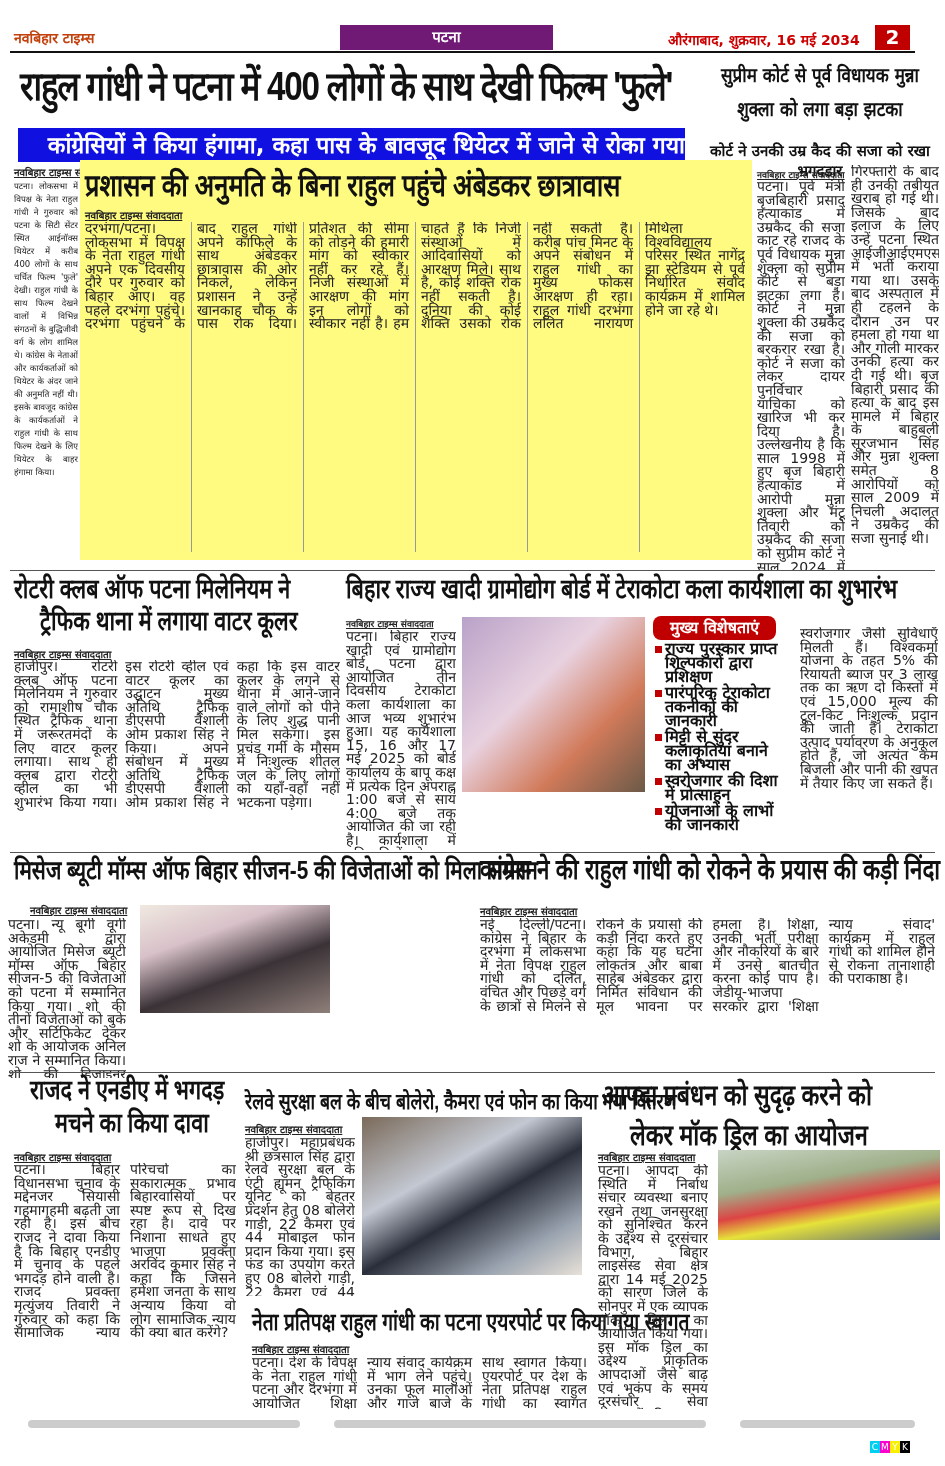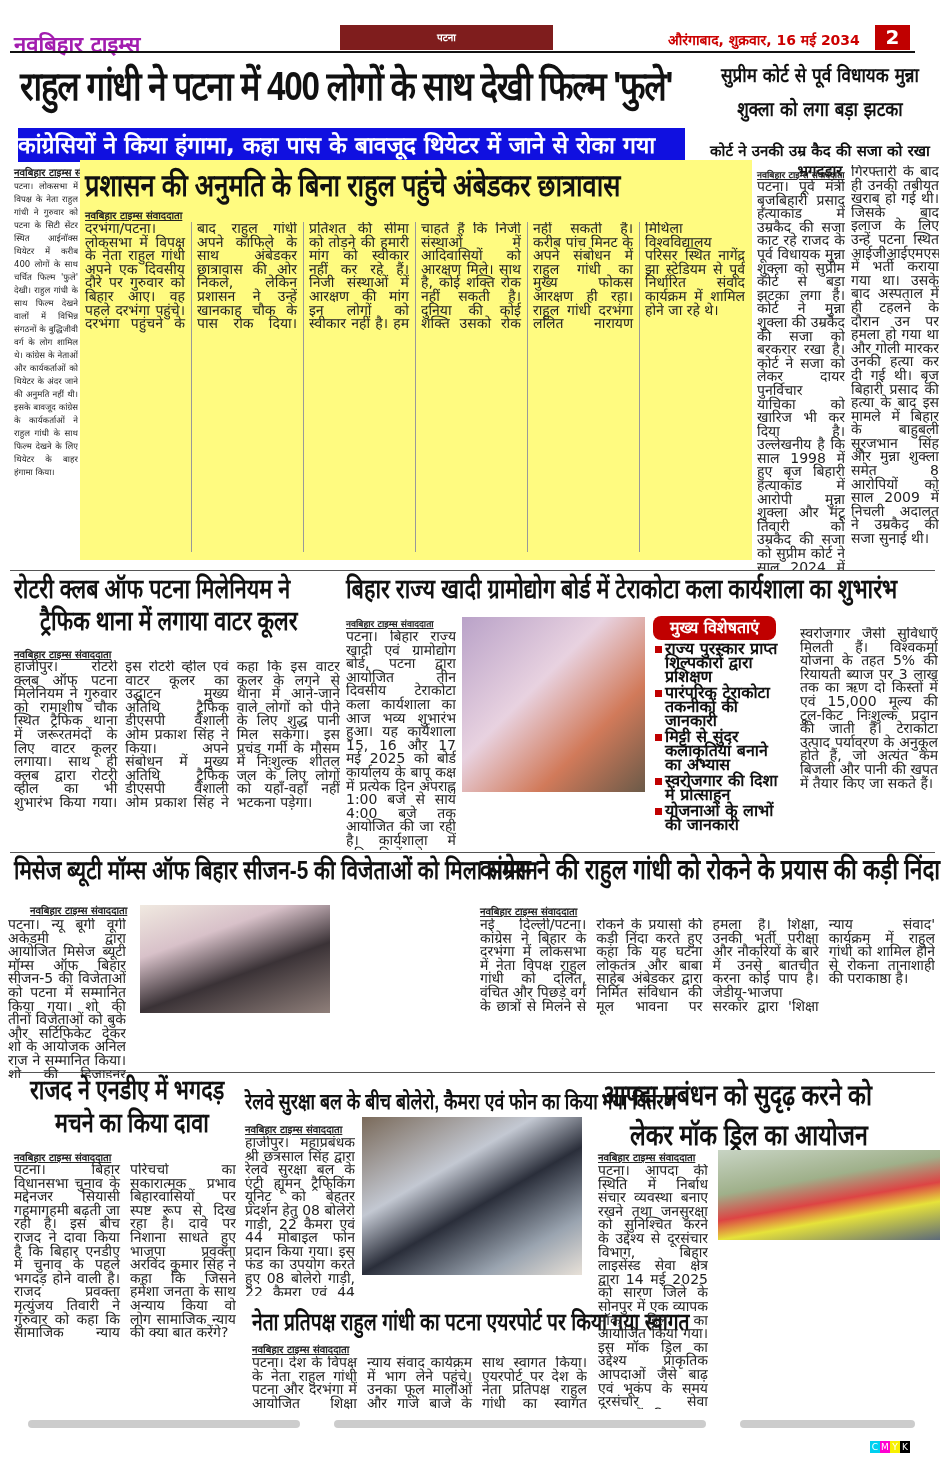--- a/index.html
+++ b/index.html
@@ -1,25 +1,25 @@
 <!DOCTYPE html>
 <html><head>
 <meta charset="utf-8">
 <style>
 *{box-sizing:border-box;margin:0;padding:0}
 body{width:945px;height:1466px;background:#fff;font-family:"DejaVu Sans",sans-serif;color:#111;position:relative;overflow:hidden}
 .abs{position:absolute}
-.masthead-name{left:14px;top:28px;font-size:22px;font-weight:bold;color:#a21caf;}
-.section-box{left:340px;top:25px;width:213px;height:25px;background:#7f1d1d;color:#fff;text-align:center;font-size:10px;line-height:25px;font-weight:bold}
+.masthead-name{left:14px;top:28px;font-size:14px;font-weight:bold;color:#c2410c;}
+.section-box{left:340px;top:25px;width:213px;height:25px;background:#701a75;color:#fff;text-align:center;font-size:15px;line-height:25px;font-weight:bold}
 .dateline{left:668px;top:30px;font-size:14px;color:#c00;font-weight:bold}
 .page-num{left:875px;top:25px;width:35px;height:25px;background:#c00000;color:#fff;font-size:20px;font-weight:bold;text-align:center;line-height:25px}
 .rule{left:10px;top:51px;width:905px;height:2px;background:#111}
 .h1{left:20px;top:57px;font-size:40px;font-weight:bold;font-family:"Liberation Sans Narrow","Liberation Sans",sans-serif;letter-spacing:-1.5px;white-space:nowrap;transform:scaleX(.83);transform-origin:left}
 .side-head{left:700px;top:58px;width:240px;text-align:center;font-size:20px;line-height:34px;font-weight:bold;transform:scaleX(.85);transform-origin:center}
-.blue-bar{left:18px;top:128px;width:667px;height:34px;background:#1010e0;color:#fff;font-size:23px;font-weight:bold;text-align:left;line-height:34px;white-space:nowrap;overflow:hidden}
+.blue-bar{left:18px;top:128px;width:667px;height:34px;background:#1010e0;color:#fff;font-size:23px;font-weight:bold;text-align:right;line-height:34px;white-space:nowrap;overflow:hidden}
 .side-sub{left:700px;top:140px;width:240px;text-align:center;font-size:15px;font-weight:bold}
 .byline{font-size:10px;font-weight:bold;text-decoration:underline;color:#222;white-space:nowrap}
 .body-text{font-size:14px;line-height:13.6px;color:#222;text-align:justify;overflow:hidden}
 .yellow{left:80px;top:160px;width:672px;height:400px;background:#fffb80}
 .yellow-head{left:85px;top:163px;width:665px;font-size:31px;font-weight:bold;white-space:nowrap;transform:scaleX(.82);transform-origin:left;font-family:"Liberation Sans",sans-serif}
 .hline{height:1px;background:#555}
 .h2{font-size:27px;font-weight:bold;white-space:nowrap;transform:scaleX(.8);transform-origin:left;font-family:"Liberation Sans",sans-serif;line-height:34px}
 .photo{background:linear-gradient(135deg,#b9a2c8,#e8d2e0 40%,#d17a5a 70%,#6b5a48)}
 .photo2{background:linear-gradient(160deg,#f0e9e0,#d8c1c9 30%,#3a3236 60%,#8f7f7a)}
 .photo3{background:linear-gradient(150deg,#7a6a5a,#c3c8d2 35%,#2a2e3a 55%,#9aa4b0 80%,#e8e1d8)}

